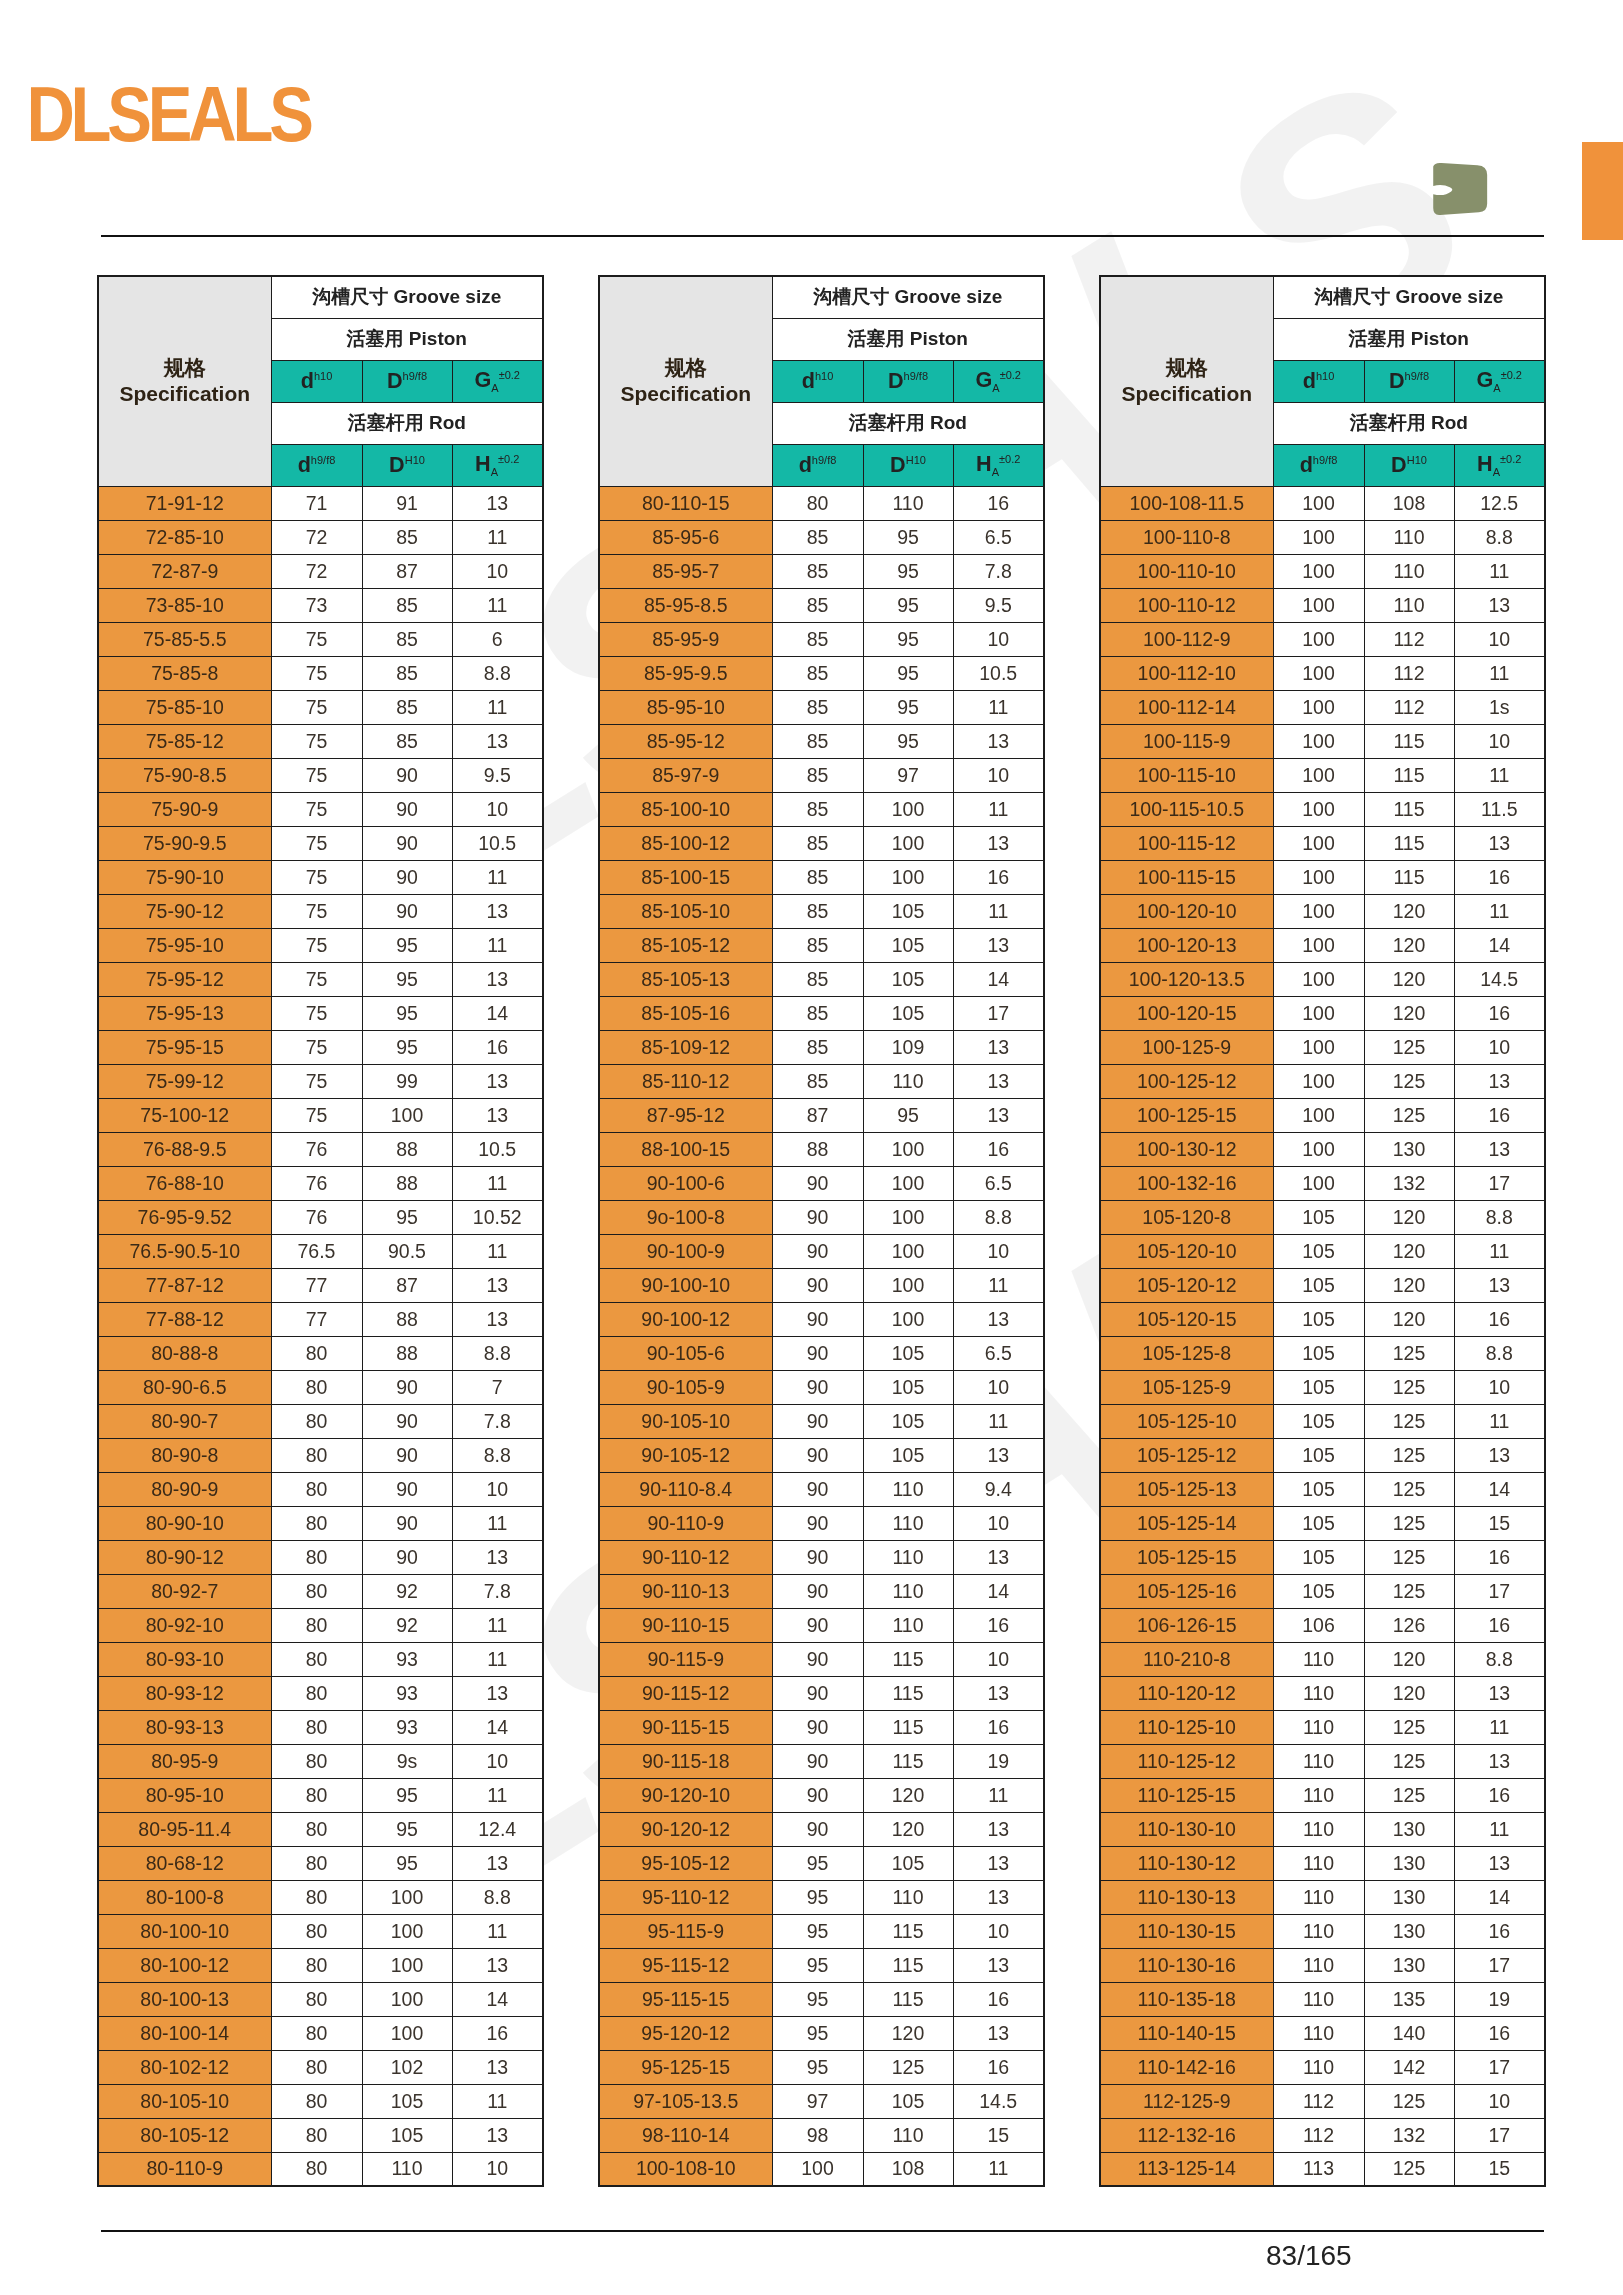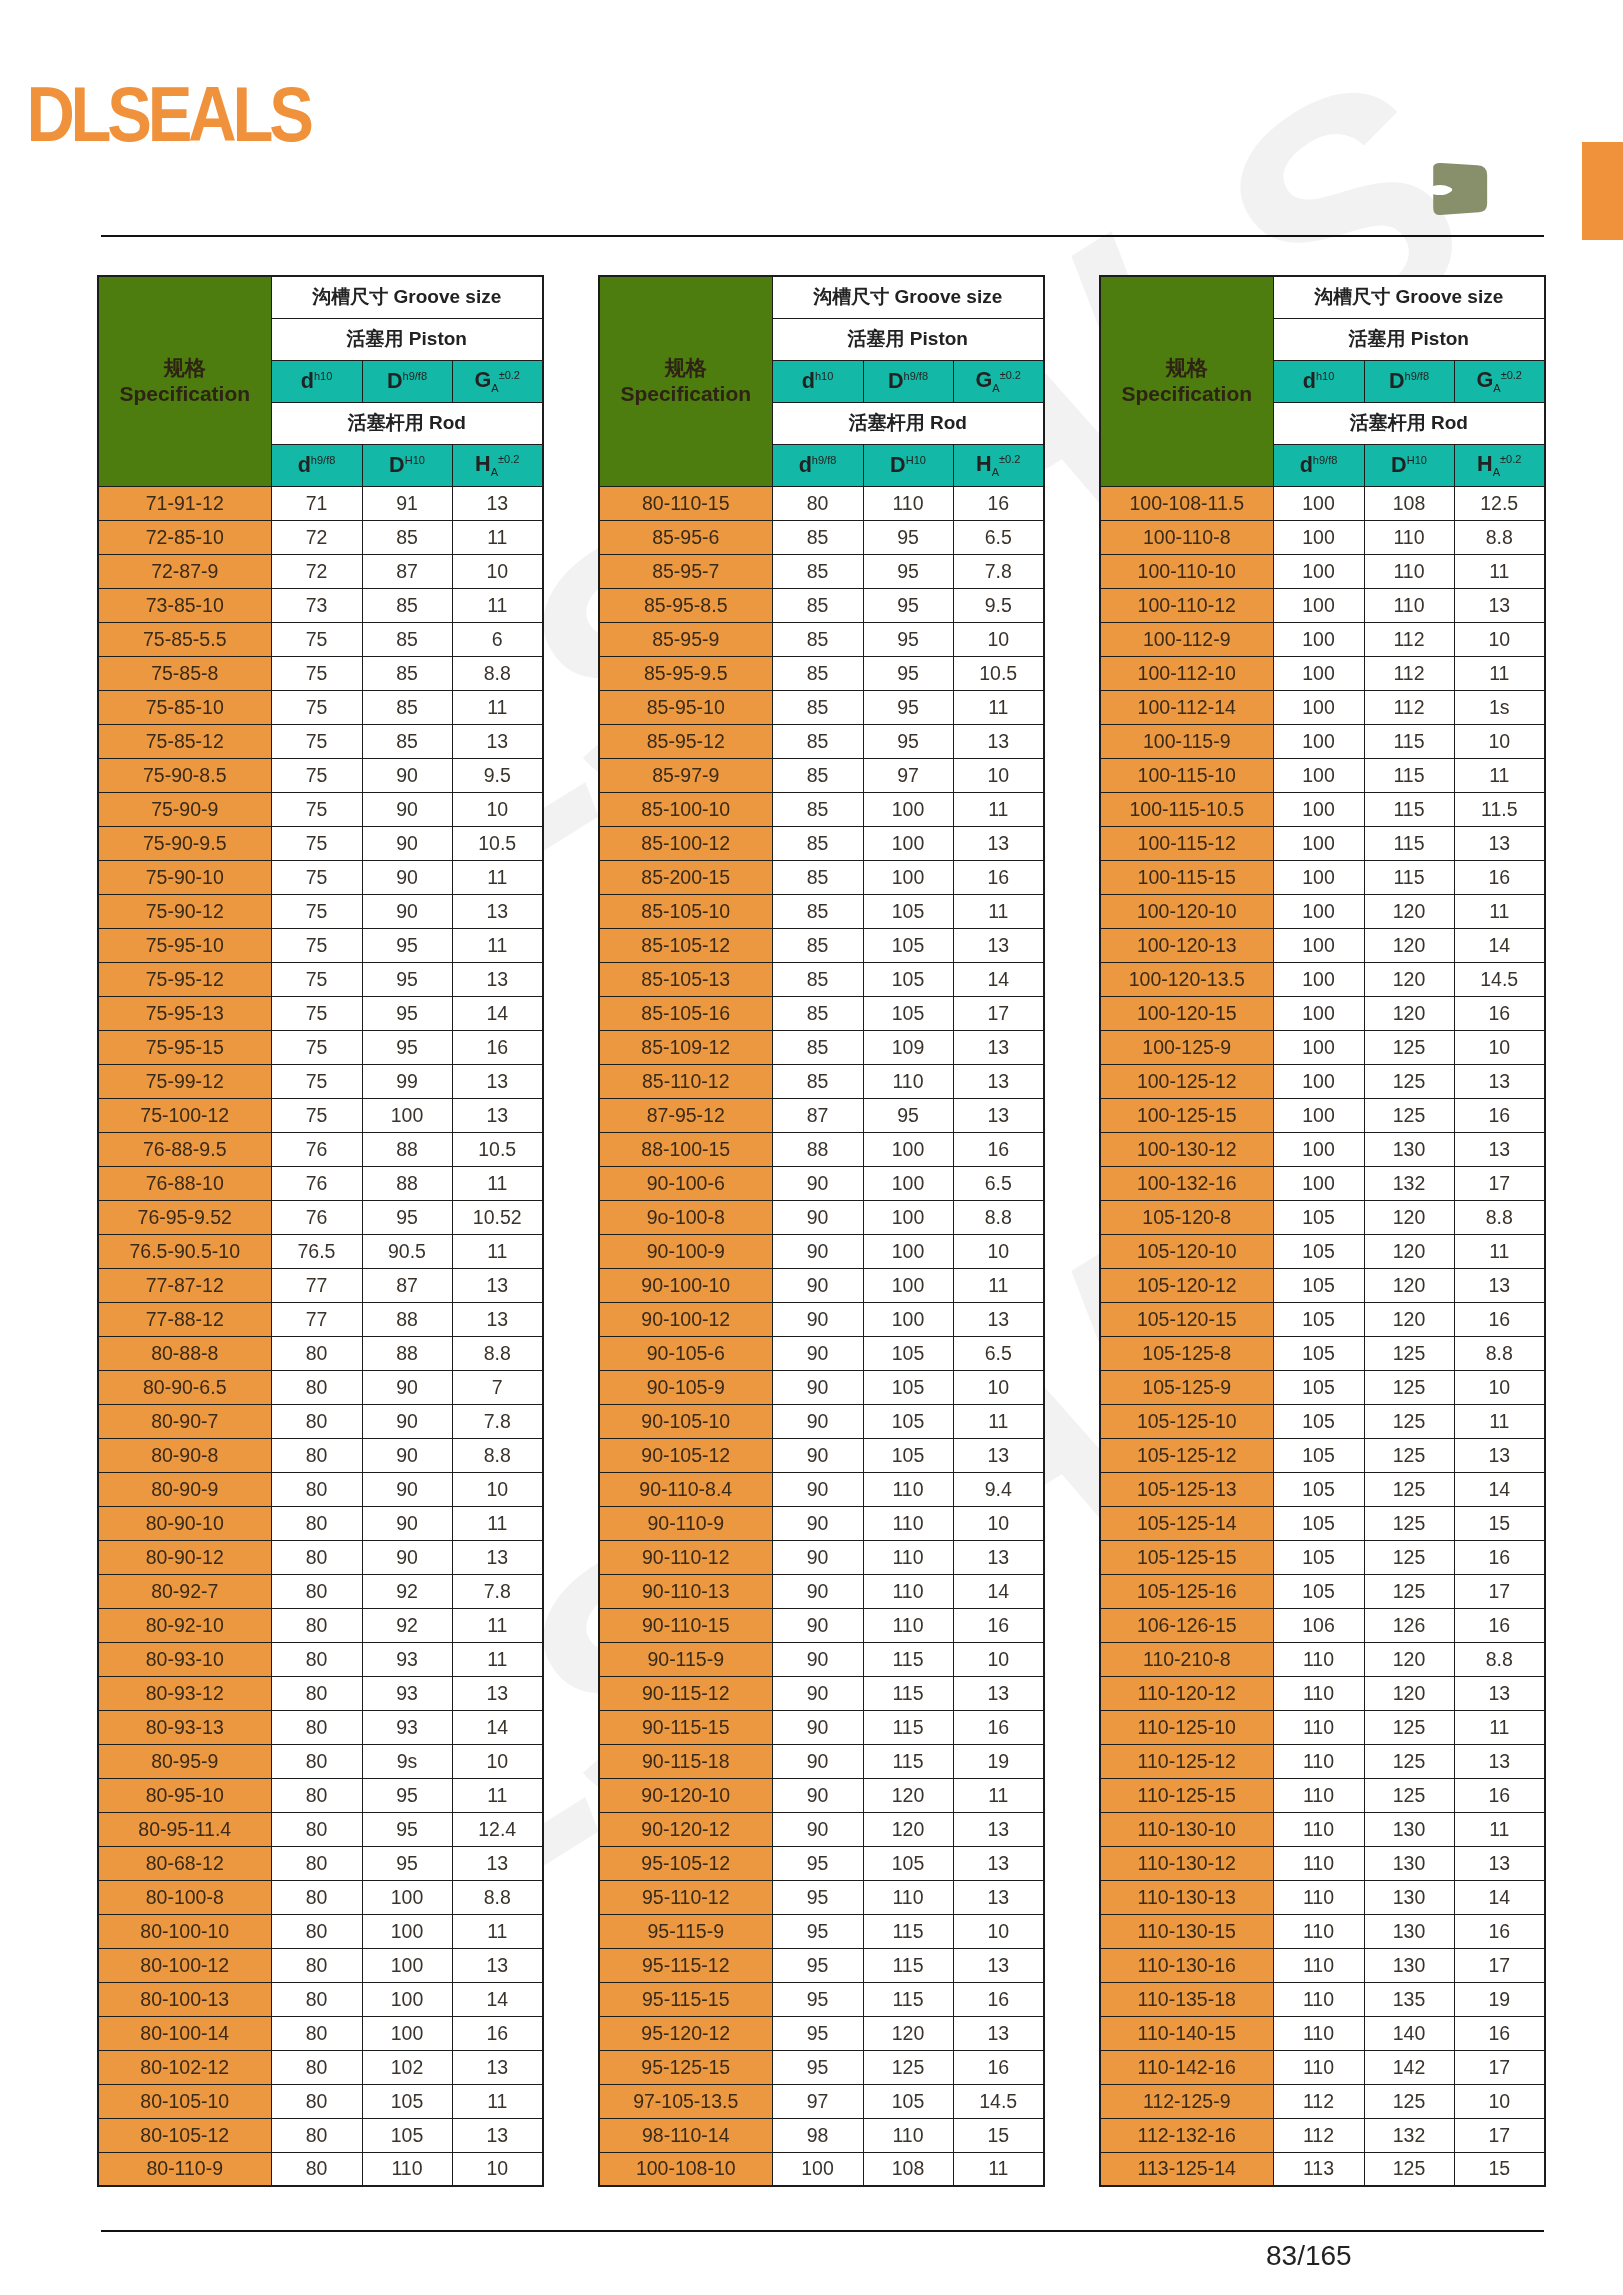--- a/index.html
+++ b/index.html
@@ -29,21 +29,21 @@
     font-size:28px;color:#222;z-index:2;}
 
   
   table.spec{position:absolute;top:275px;width:445px;border-collapse:collapse;
     table-layout:fixed;background:transparent;z-index:1;}
   .t1{left:97px}.t2{left:598px}.t3{left:1099px}
   table.spec th,table.spec td{border:1.4px solid #1c1c1c;padding:0;text-align:center;vertical-align:middle;}
   table.spec{border:2.1px solid #1c1c1c;}
   thead tr{height:42px;}
   tbody tr{height:34px;}
-  .spec-th{background:#4d7c0f;color:#2e2315;font-size:21px;font-weight:600;line-height:1.25;}
+  .spec-th{background:#e5e5e5;color:#2e2315;font-size:21px;font-weight:600;line-height:1.25;}
   .band{font-size:19px;font-weight:600;color:#222;background:#fff;margin-left:48px;}
   .colspec{font-size:21.6px;font-weight:600;color:#222;background:#14b8a6;}
   .colspec sup{font-size:11px;font-weight:500;vertical-align:super;}
   .colspec sub{font-size:11px;font-weight:500;vertical-align:sub;}
   tbody td{font-size:19.5px;color:#3a332c;background:#fff;}
   tbody td.spec-col{background:#EB9840;color:#3b2a17;}
 </style>
 </head>
 <body>
 
@@ -490,21 +490,21 @@
           <td>100</td>
           <td>11</td>
         </tr>
         <tr>
           <td class="spec-col">85-100-12</td>
           <td>85</td>
           <td>100</td>
           <td>13</td>
         </tr>
         <tr>
-          <td class="spec-col">85-200-15</td>
+          <td class="spec-col">85-100-15</td>
           <td>85</td>
           <td>100</td>
           <td>16</td>
         </tr>
         <tr>
           <td class="spec-col">85-105-10</td>
           <td>85</td>
           <td>105</td>
           <td>11</td>
         </tr>

